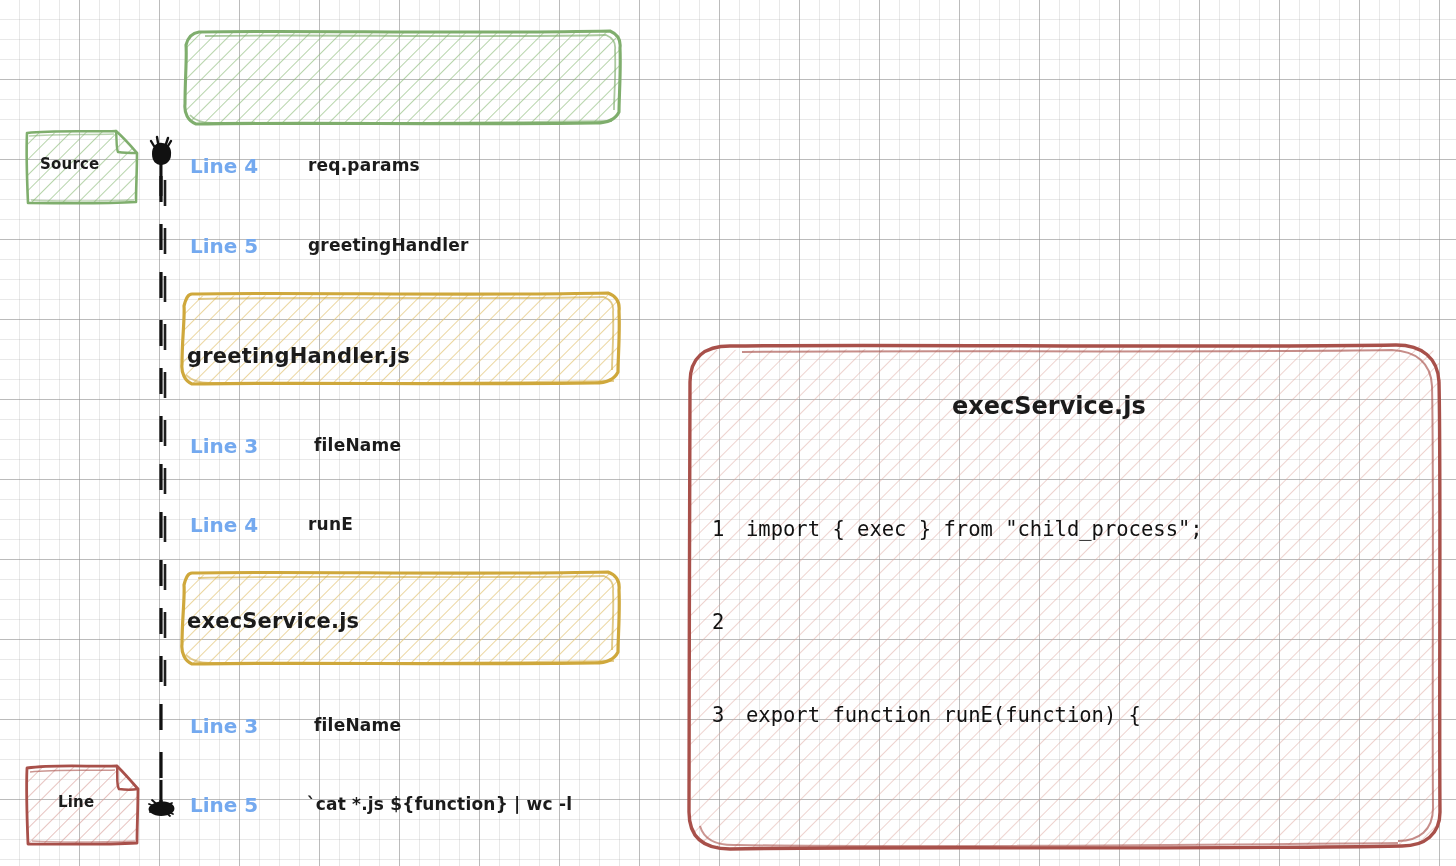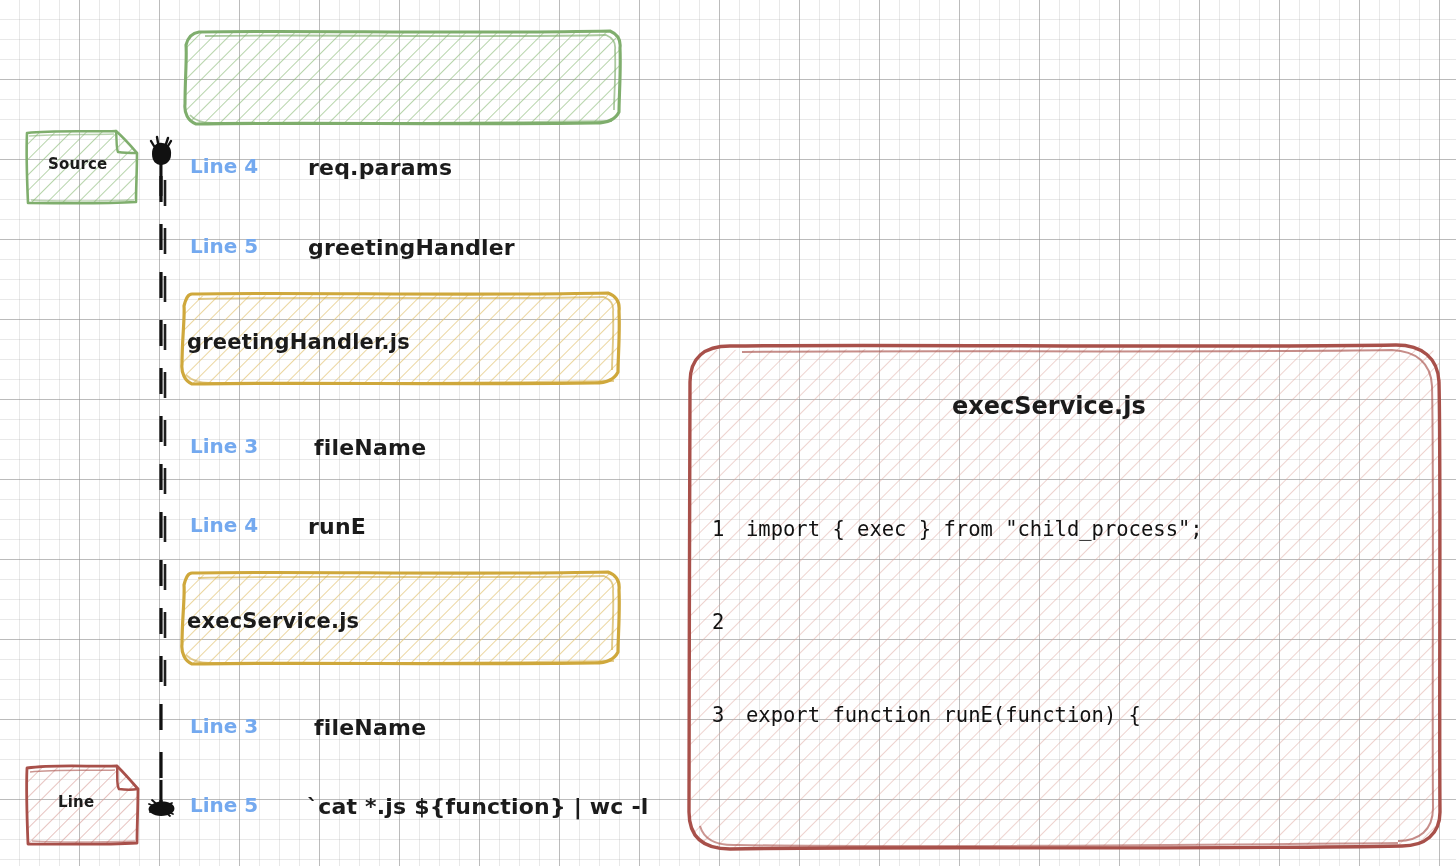--- a/index.html
+++ b/index.html
@@ -69,21 +69,21 @@
   .line-label {
     color: #74a9ef;
     font-size: 20px;
     position: absolute;
     font-family: "DejaVu Sans", sans-serif;
     font-weight: 700;
     white-space: nowrap;
     user-select: none;
   }
   .step-expr {
-    font-size: 22px;
+    font-size: 17px;
   }
 
   .panel-title {
     font-family: "DejaVu Sans", sans-serif;
     font-weight: 700;
     font-size: 24px;
     color: #1b1b1b;
     position: absolute;
     white-space: nowrap;
     user-select: none;
@@ -226,26 +226,26 @@
                C1416,351 1431,363 1432,386
                C1434,472 1432,700 1433,808
                C1433,830 1419,841 1398,841" fill="none" stroke="#a8504a" stroke-width="2" opacity="0.65"></path>
       <path d="M700,826 C704,840 718,846 738,845
                C900,848 1180,845 1398,843" fill="none" stroke="#a8504a" stroke-width="2" opacity="0.6"></path>
     </g>
   </svg>
 
   <div class="layer">
 
-    <div class="hand tiny-label" style="left:48px; top:155px;">Source</div>
+    <div class="hand tiny-label" style="left:40px; top:155px;">Source</div>
 
     <div class="hand tiny-label" style="left:58px; top:793px;">Line</div>
 
 
-    <div class="hand node-title" style="left:187px; top:330px;">greetingHandler.js</div>
+    <div class="hand node-title" style="left:187px; top:344px;">greetingHandler.js</div>
 
     <div class="hand node-title" style="left:187px; top:609px;">execService.js</div>
 
     <div class="line-label" style="left:190px; top:154px;">Line 4</div>
     <div class="hand step-expr" style="left:308px; top:155px;">req.params</div>
 
     <div class="line-label" style="left:190px; top:234px;">Line 5</div>
     <div class="hand step-expr" style="left:308px; top:235px;">greetingHandler</div>
 
     <div class="line-label" style="left:190px; top:434px;">Line 3</div>

